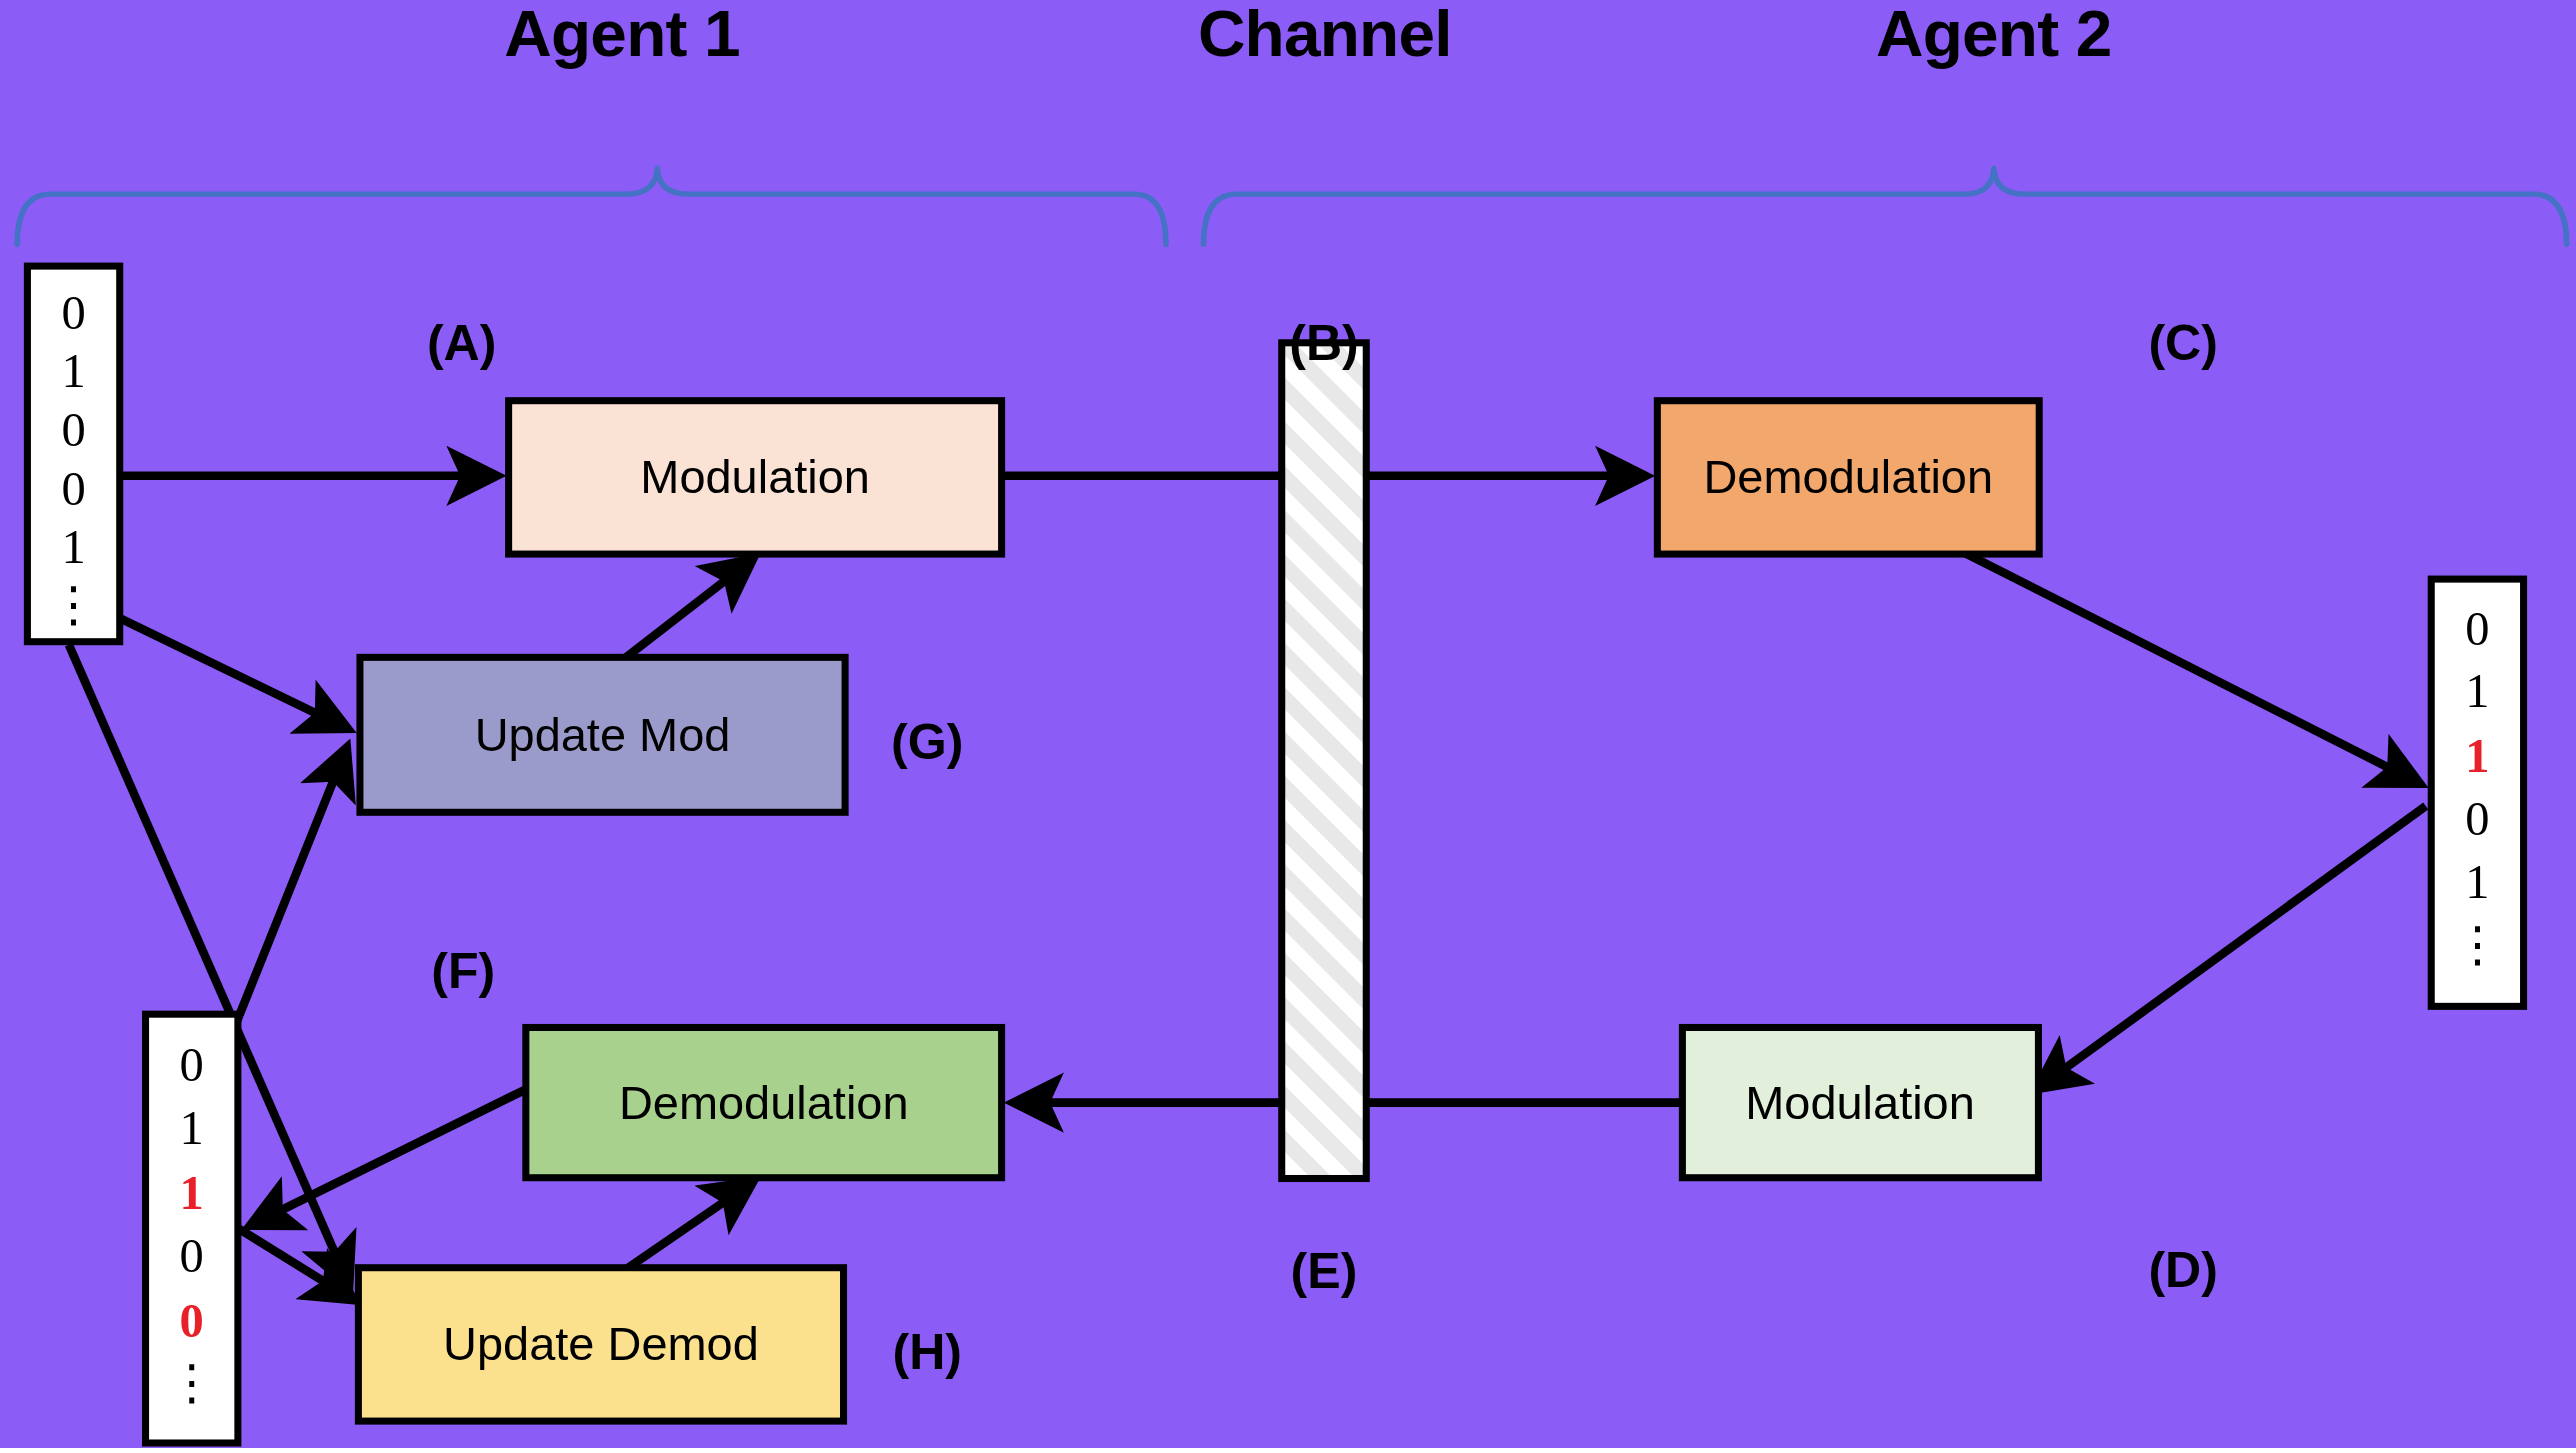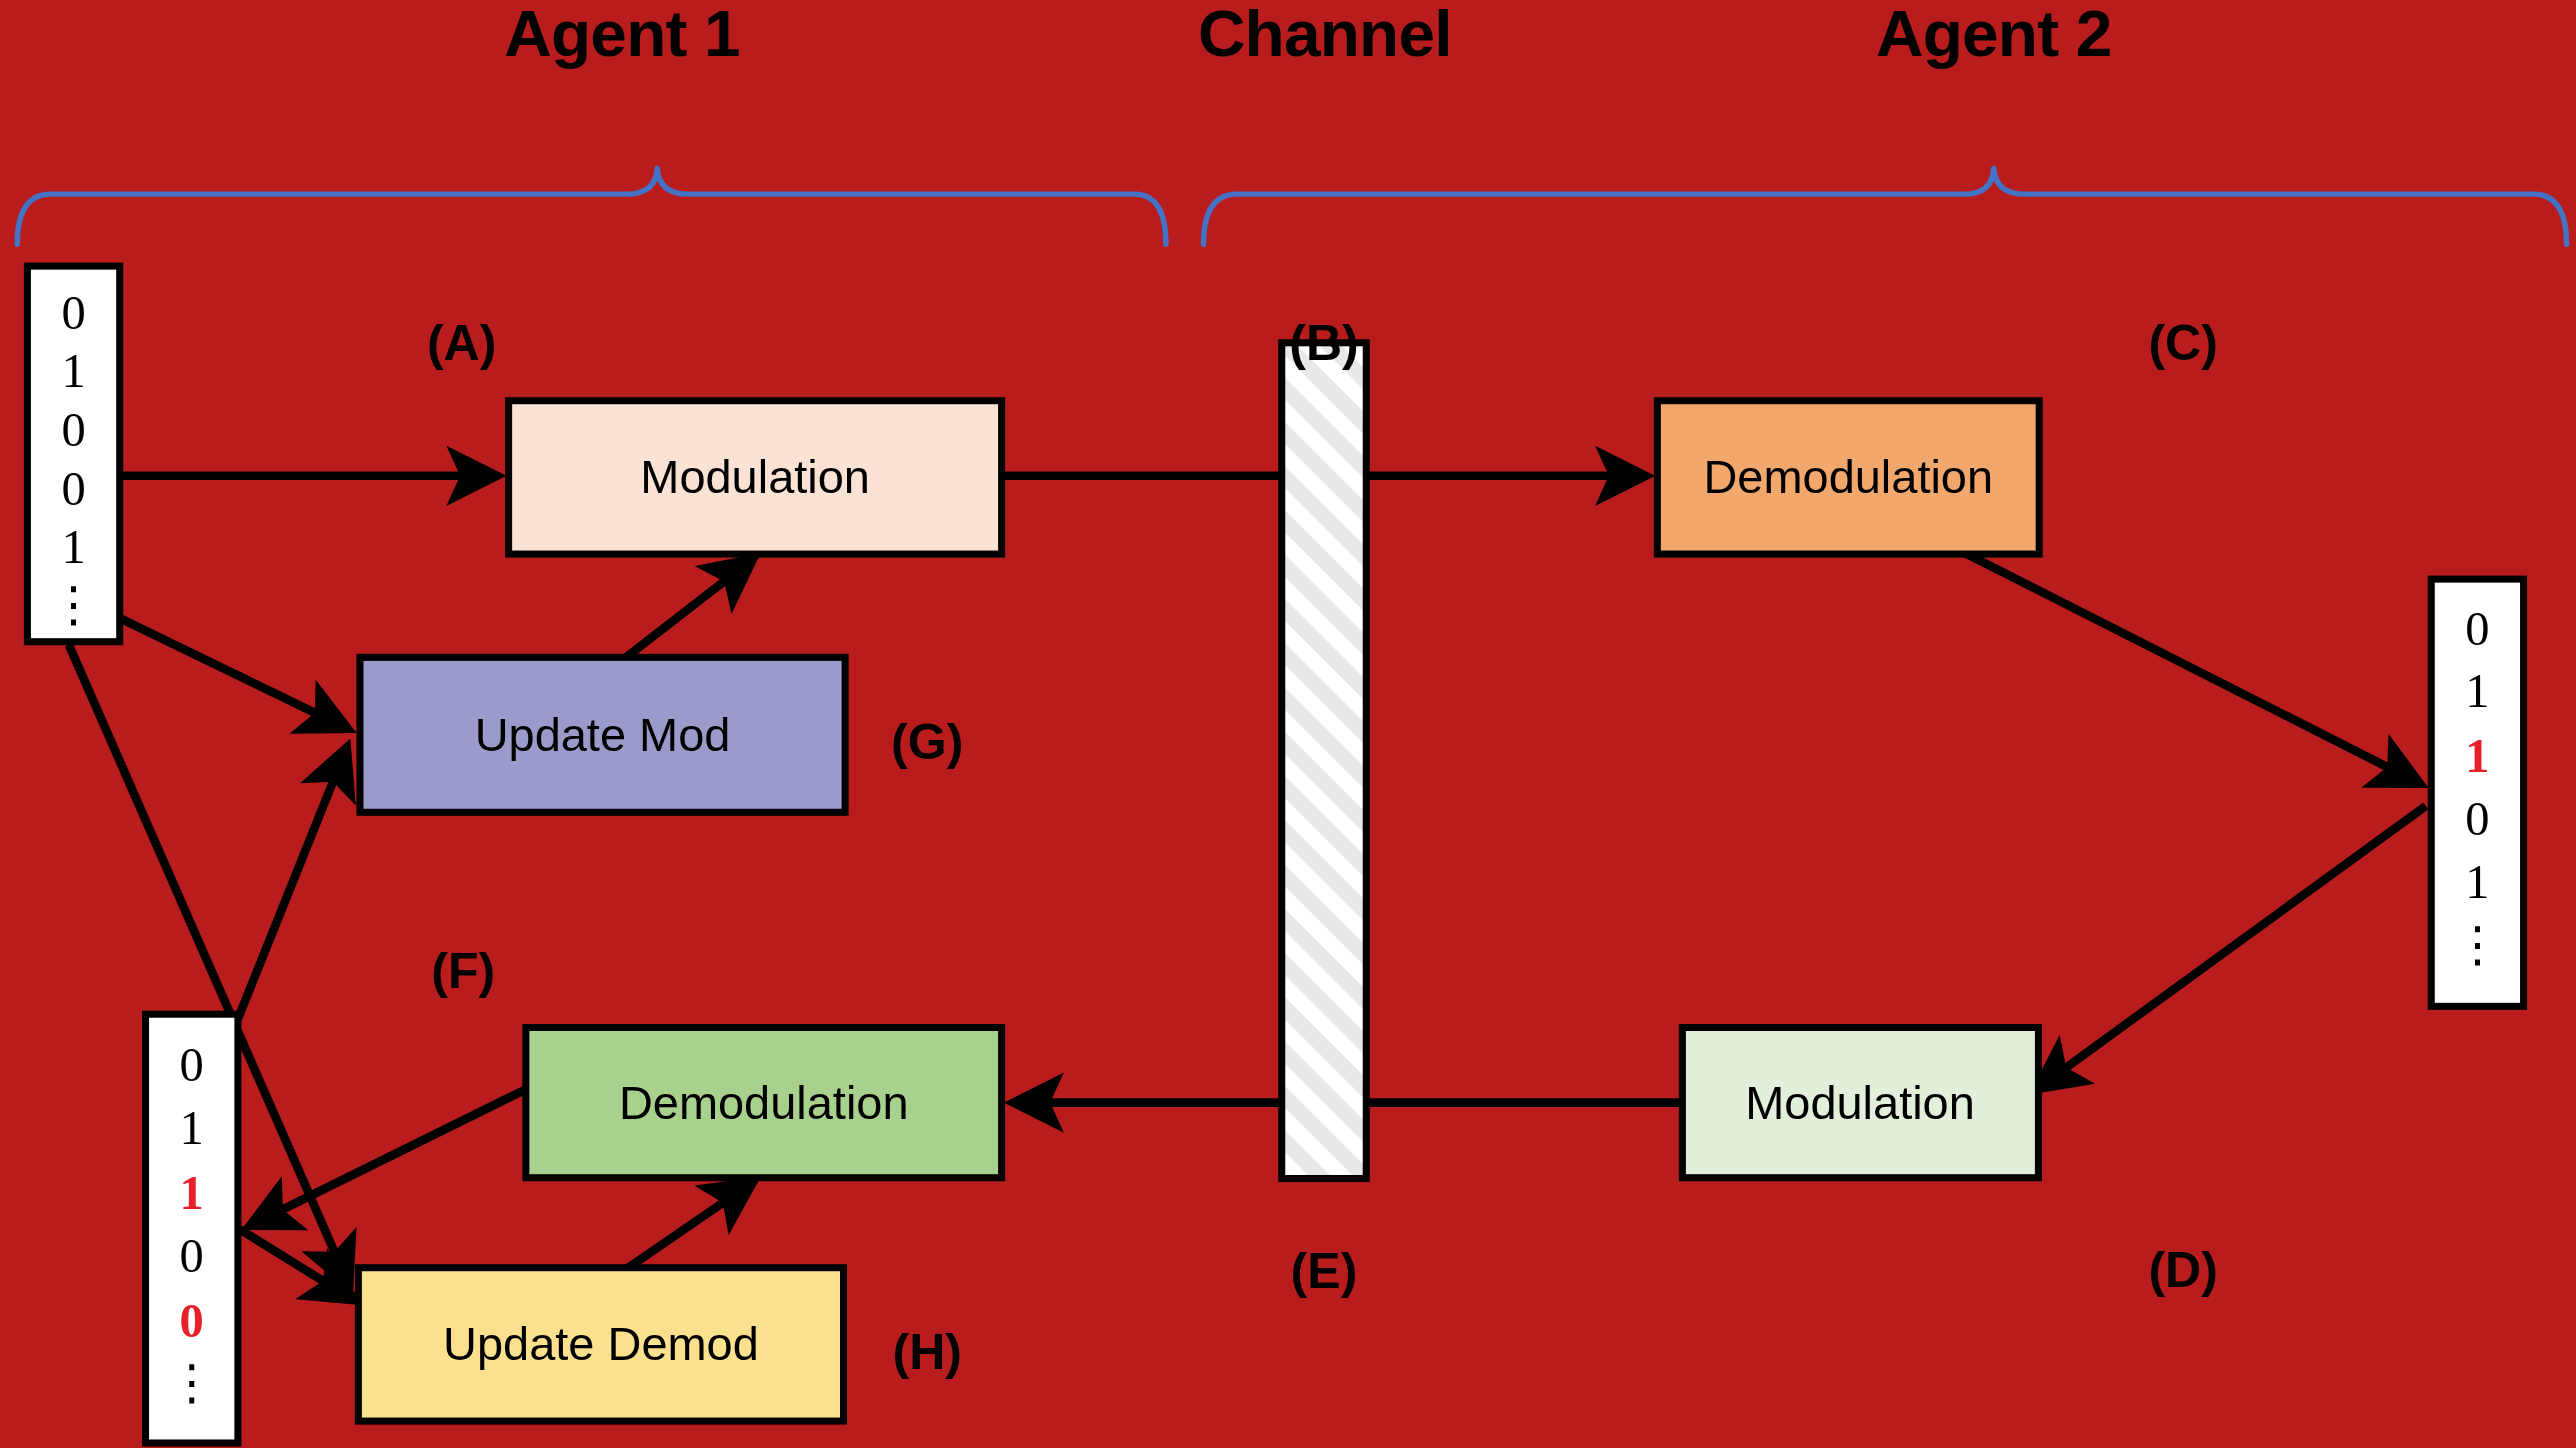--- a/index.html
+++ b/index.html
@@ -1,17 +1,17 @@
 <!DOCTYPE html>
 <html style="font-size:12.5px"><head>
 <meta charset="utf-8">
 <style>
   html,body{margin:0;padding:0;background:#ffffff;}
   body{width:2576px;height:1454px;overflow:hidden;font-family:"Liberation Sans",sans-serif;}
-  #stage{position:relative;width:2576px;height:1448px;background:#b91c1c;}
+  #stage{position:relative;width:2576px;height:1448px;background:#8b5cf6;}
   svg#diagram{position:absolute;left:0;top:0;width:2576px;height:1454px;display:block;}
   .hdr{font-family:"Liberation Sans",sans-serif;font-weight:bold;font-size:84px;fill:#000;text-anchor:middle;dominant-baseline:alphabetic;letter-spacing:-1px;}
   .tag{font-family:"Liberation Sans",sans-serif;font-weight:bold;font-size:64px;fill:#000;text-anchor:middle;}
   .blabel{font-family:"Liberation Sans",sans-serif;font-size:60px;fill:#000;text-anchor:middle;}
   .bit{font-family:"Liberation Serif",serif;font-size:62px;fill:#000;text-anchor:middle;}
   .bit-red{font-family:"Liberation Serif",serif;font-size:62px;font-weight:bold;fill:#E8202A;text-anchor:middle;}
   .dots{font-family:"Liberation Serif",serif;font-size:62px;fill:#000;text-anchor:middle;}
   .boxrect{stroke:#000;stroke-width:9;}
   .bitrect{fill:#ffffff;stroke:#000;stroke-width:9;}
   .edge{stroke:#000;stroke-width:11;fill:none;}

